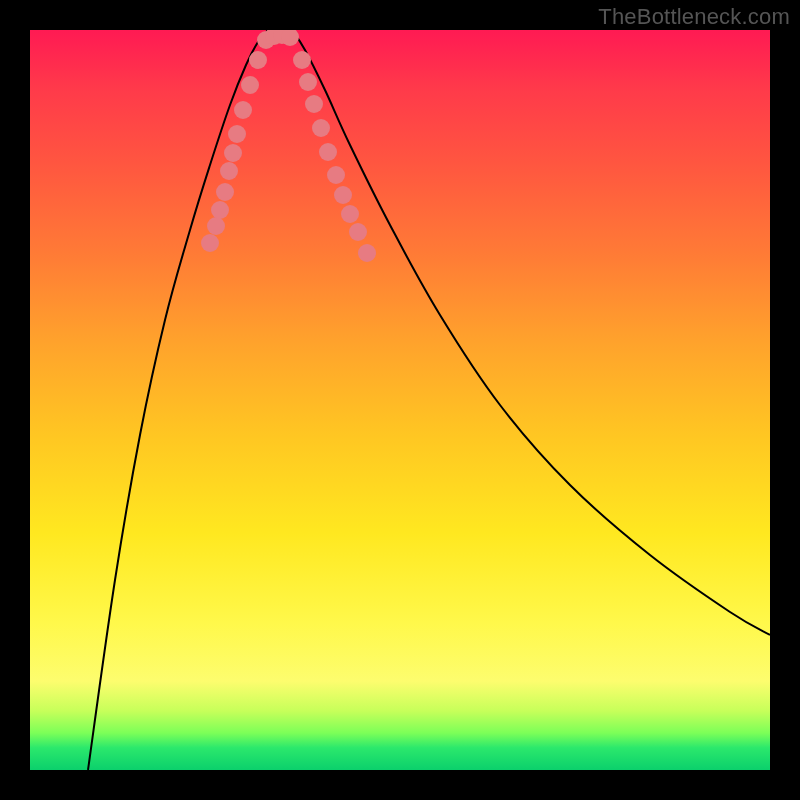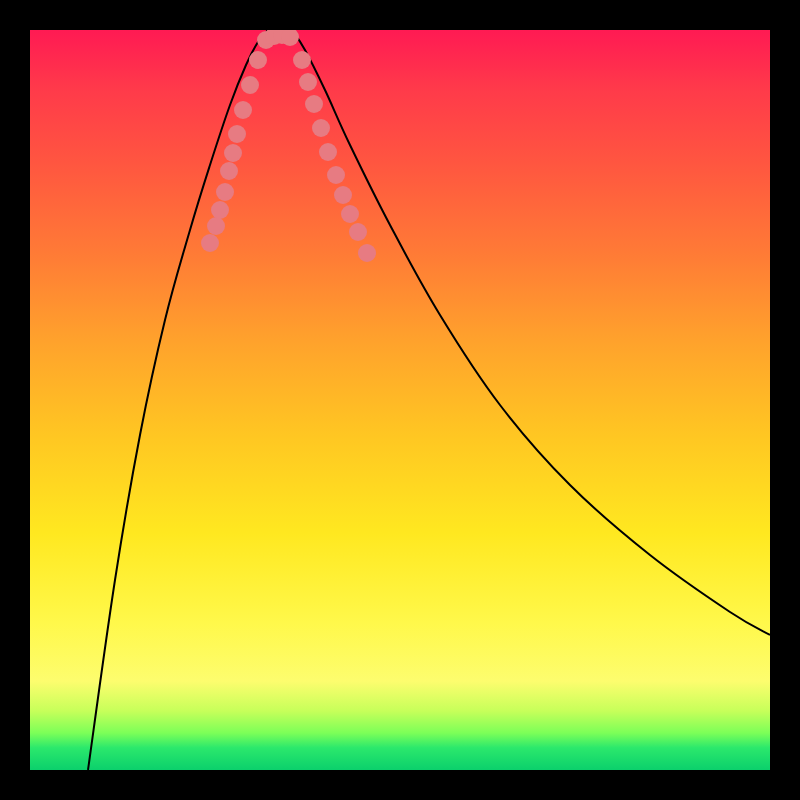--- a/index.html
+++ b/index.html
@@ -55,20 +55,21 @@
     left: 0;
     top: 0;
     width: 740px;
     height: 740px;
   }
 </style>
 </head>
 <body>
 
 <div class="outer">
+  <div class="watermark">TheBottleneck.com</div>
   <div class="plot">
     <svg class="curve" viewBox="0 0 740 740">
       <g>
         <path id="leftPath" fill="none" stroke="#000" stroke-width="2" d="M 58 740 C 62.86 705.8, 75.64 610.3, 85 550 C 94.36 489.7, 101 451.8, 110 405 C 119 358.2, 126 326.9, 135 290 C 144 253.1, 151.9 227.9, 160 200 C 168.1 172.1, 172.8 157.5, 180 135 C 187.2 112.5, 193.52 93, 200 75 C 206.48 57, 210.96 46.34, 216 35 C 221.04 23.66, 224.04 18.3, 228 12 C 231.96 5.7, 236.2 2.16, 238 0"></path>
       </g>
       <g>
         <path id="rightPath" fill="none" stroke="#000" stroke-width="2" d="M 262 0 C 264.34 3.5999999999999996, 269.06 9.200000000000001, 275 20 C 280.94 30.799999999999997, 286.9 42.900000000000006, 295 60 C 303.1 77.1, 308.3 90.7, 320 115 C 331.7 139.3, 343.8 164.4, 360 195 C 376.2 225.6, 390.2 252.6, 410 285 C 429.8 317.4, 446.6 344.4, 470 375 C 493.4 405.6, 513 428, 540 455 C 567 482, 591.2 502.14, 620 525 C 648.8 547.86, 678.4 567.6, 700 582 C 721.6 596.4, 732.8 600.86, 740 605"></path>
       </g>
       <g>
         <path id="bottomPath" fill="none" stroke="#000" stroke-width="2" d="M 238 0 C 239.26 0.18, 242.48 0.64, 245 1 C 247.52 1.3599999999999999, 249.66 2, 252 2 C 254.34 2, 256.2 1.3599999999999999, 258 1 C 259.8 0.64, 261.28 0.18, 262 0"></path>

